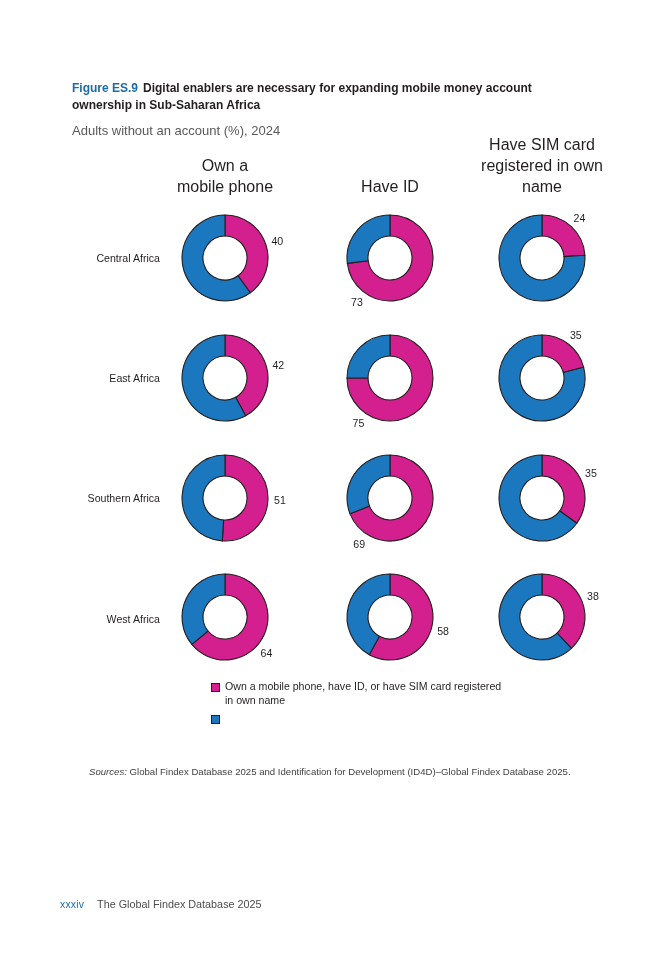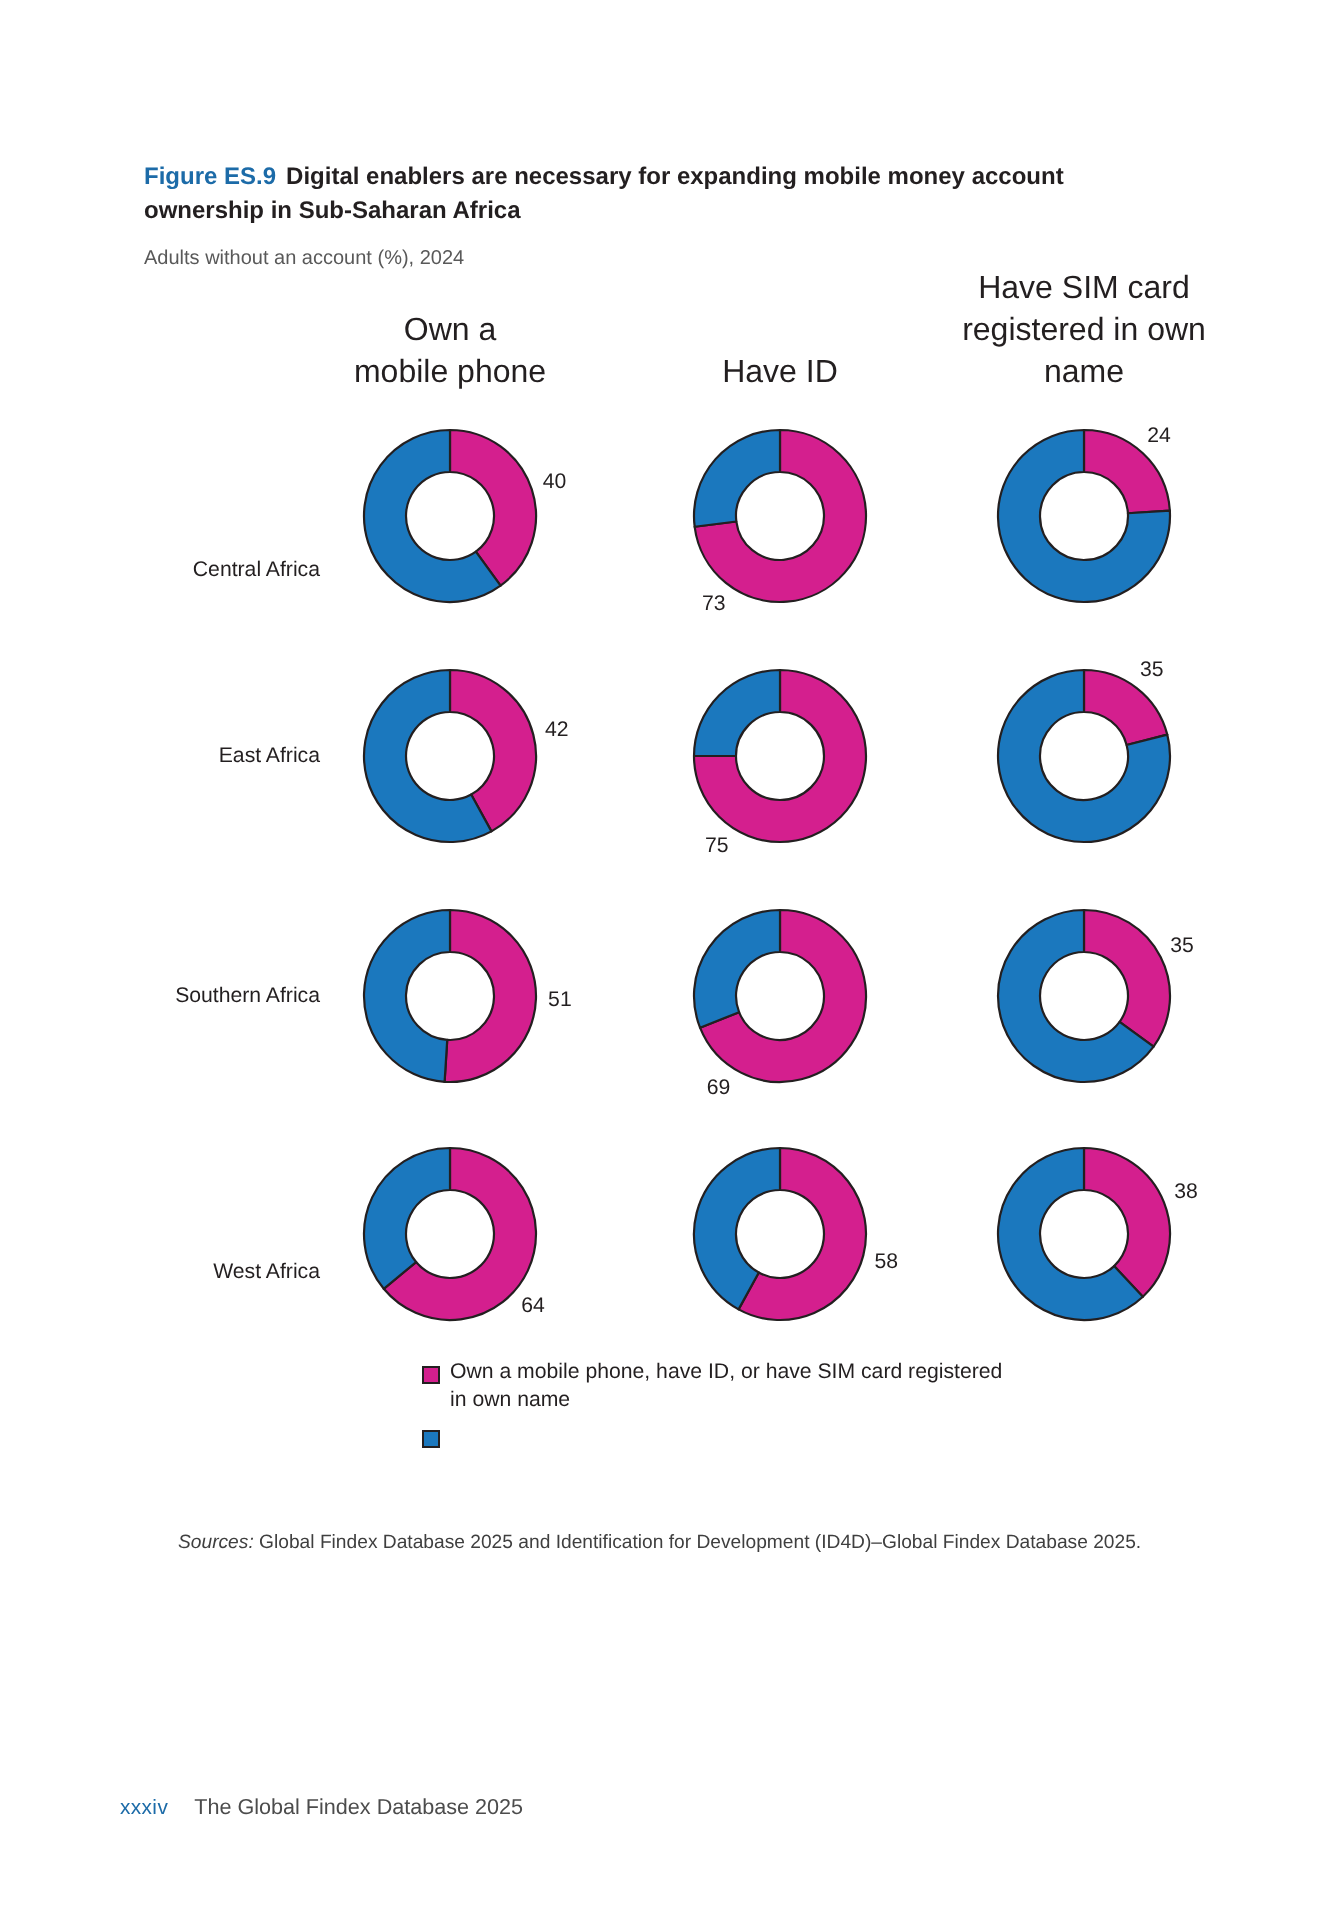--- a/index.html
+++ b/index.html
@@ -36,21 +36,21 @@
     margin: 0;
   }
   .fig-num {
     color: #1c6ba8;
     font-weight: bold;
   }
   .fig-title-text {
     margin-left: 5px;
   }
   .fig-subtitle {
-    font-size: 10px;
+    font-size: 13px;
     color: #595959;
     margin-top: 8px;
     line-height: 1.3;
   }
 
   
   .chart-area {
     position: absolute;
     left: 0;
     top: 150px;
@@ -170,24 +170,24 @@
         <div>mobile phone</div>
       </div>
       <div class="col-header" style="left: 390px; bottom: 473px;">
         <div>Have ID</div>
       </div>
       <div class="col-header" style="left: 542px; bottom: 473px;">
         <div>Have SIM card</div>
         <div>registered in own</div>
         <div>name</div>
       </div>
-      <div class="row-label" style="top: 108px; margin-top: 27px;">Central Africa</div>
+      <div class="row-label" style="top: 108px;">Central Africa</div>
       <div class="row-label" style="top: 228px;">East Africa</div>
       <div class="row-label" style="top: 348px;">Southern Africa</div>
-      <div class="row-label" style="top: 486px; margin-left: 44px;">West Africa</div>
+      <div class="row-label" style="top: 469px; margin-left: 44px;">West Africa</div>
       <svg class="donut" width="94" height="94" viewBox="0 0 94 94" style="left: 225px; top: 108px;">
         <path d="M 47 4 A 43 43 0 0 1 72.27476584857635 81.78773075812273 L 59.93127555043441 64.79837387624885 A 22 22 0 0 0 47 25 Z" fill="#d41f8e" stroke="#231f20" stroke-width="1.1" stroke-linejoin="round"></path>
         <path d="M 72.27476584857635 81.78773075812273 A 43 43 0 1 1 46.99999999999999 4 L 46.99999999999999 25 A 22 22 0 1 0 59.93127555043441 64.79837387624885 Z" fill="#1b78be" stroke="#231f20" stroke-width="1.1" stroke-linejoin="round"></path>
       </svg>
       <div class="value-label" style="left: 277.308px; top: 91.0041px;">40</div>
       <svg class="donut" width="94" height="94" viewBox="0 0 94 94" style="left: 390px; top: 108px;">
         <path d="M 47 4 A 43 43 0 1 1 4.3390678434774586 52.38932904326509 L 25.17347657108149 49.7573311384147 A 22 22 0 1 0 47 25 Z" fill="#d41f8e" stroke="#231f20" stroke-width="1.1" stroke-linejoin="round"></path>
         <path d="M 4.3390678434774586 52.38932904326509 A 43 43 0 0 1 46.99999999999999 4 L 46.99999999999999 25 A 22 22 0 0 0 25.17347657108149 49.7573311384147 Z" fill="#1b78be" stroke="#231f20" stroke-width="1.1" stroke-linejoin="round"></path>
       </svg>
       <div class="value-label" style="left: 356.9px; top: 151.925px;">73</div>

